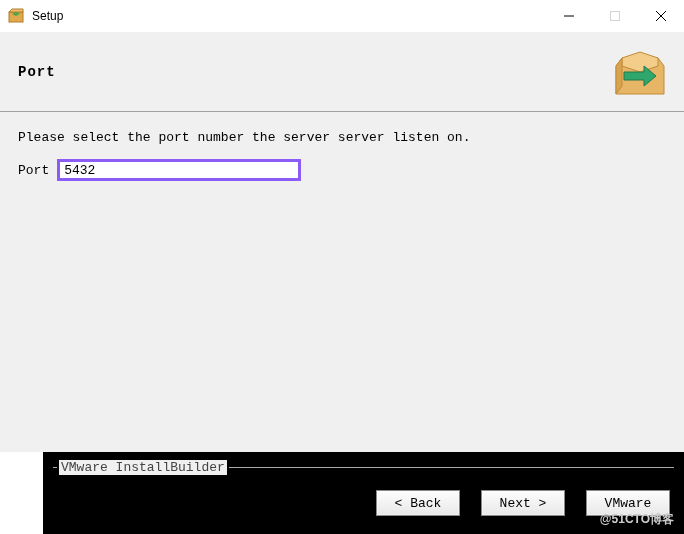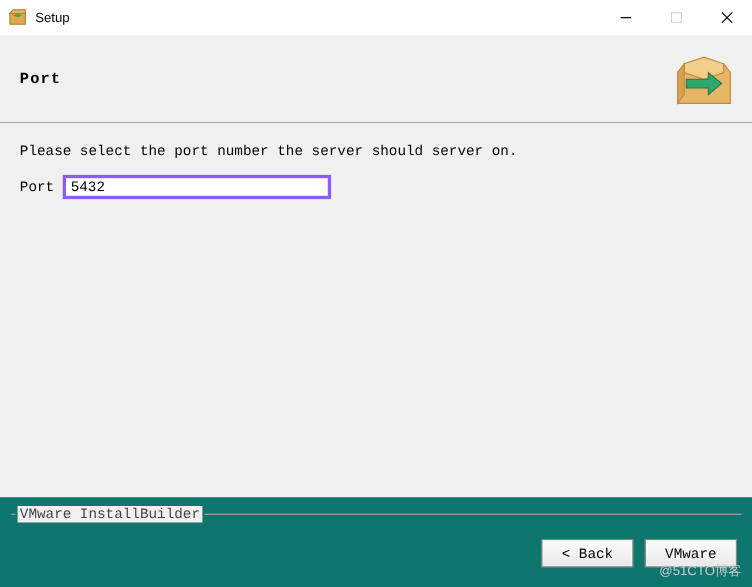--- a/index.html
+++ b/index.html
@@ -69,22 +69,23 @@
     background: #ffffff;
     border: 3px solid #8b5cf6;
     font-family: "Courier New", monospace;
     font-size: 13px;
     padding: 1px 4px;
     outline: none;
   }
 
   .footer-wrap {
     position: relative;
-    background: #0f766e;
+    background: #000000;
     height: 82px;
+    margin-left: 43px;
   }
   .fieldset-label-line {
     position: absolute;
     top: 8px; left: 10px; right: 10px;
     height: 14px;
   }
   .fieldset-label-line::before,
   .fieldset-label-line::after {
     content: "";
     position: absolute;
@@ -99,40 +100,41 @@
     background: #f0f0f0;
     padding: 0 2px;
     color: #444;
     font-size: 13px;
   }
   .button-row {
     position: absolute;
     right: 14px;
     bottom: 18px;
     display: flex;
-    gap: 10px;
+    gap: 21px;
     text-align: right;
   }
   .btn {
     width: 84px; height: 26px;
     background: linear-gradient(#fdfdfd, #e8e8e8);
     border: 1px solid #888;
     font-family: "Courier New", monospace;
     font-size: 13px;
     display: flex; align-items: center; justify-content: center;
     cursor: default;
     box-shadow: 0 0 0 1px rgba(255,255,255,0.4) inset;
   }
   .watermark {
     position: absolute;
     right: 10px; bottom: 6px;
     color: #cccccc;
     font-family: "Segoe UI", sans-serif;
     font-size: 12px;
     pointer-events: none;
+    font-weight: bold;
   }
 </style>
 </head>
 <body>
 
 <div class="titlebar">
   <span class="app-icon">
     <svg width="16" height="16" viewBox="0 0 16 16">
       <rect x="1" y="4" width="14" height="10" fill="#e0a94e" stroke="#b07c28"></rect>
       <polygon points="1,4 4,1 15,1 15,4" fill="#f0c070" stroke="#b07c28"></polygon>
@@ -166,29 +168,30 @@
     <svg width="60" height="60" viewBox="0 0 60 60">
       <polygon points="12,16 48,16 54,24 54,52 6,52 6,24" fill="#e6b566" stroke="#c08a3a"></polygon>
       <polygon points="12,16 30,10 48,16 48,24 30,30 12,24" fill="#f3cd8a" stroke="#c08a3a"></polygon>
       <polygon points="6,24 12,16 12,44 6,52" fill="#d9a24e" stroke="#c08a3a"></polygon>
       <polygon points="14,30 34,30 34,24 46,34 34,44 34,38 14,38" fill="#2fa66b" stroke="#1e7a4c"></polygon>
     </svg>
   </span>
 </div>
 
 <div class="content">
-  <div class="instruction">Please select the port number the server should server on.</div>
+  <div class="instruction">Please select the port number the server server listen on.</div>
   <div class="port-row">
     <label>Port</label>
     <input type="text" value="5432" style="">
   </div>
 </div>
 
 <div class="footer-wrap">
   <div class="fieldset-label-line">
     <span class="fieldset-label">VMware InstallBuilder</span>
   </div>
   <div class="button-row">
     <div class="btn">&lt; Back</div>
+    <div class="btn">Next &gt;</div>
     <div class="btn">VMware</div>
   </div>
   <div class="watermark">@51CTO博客</div>
 </div>
 
 </body></html>

